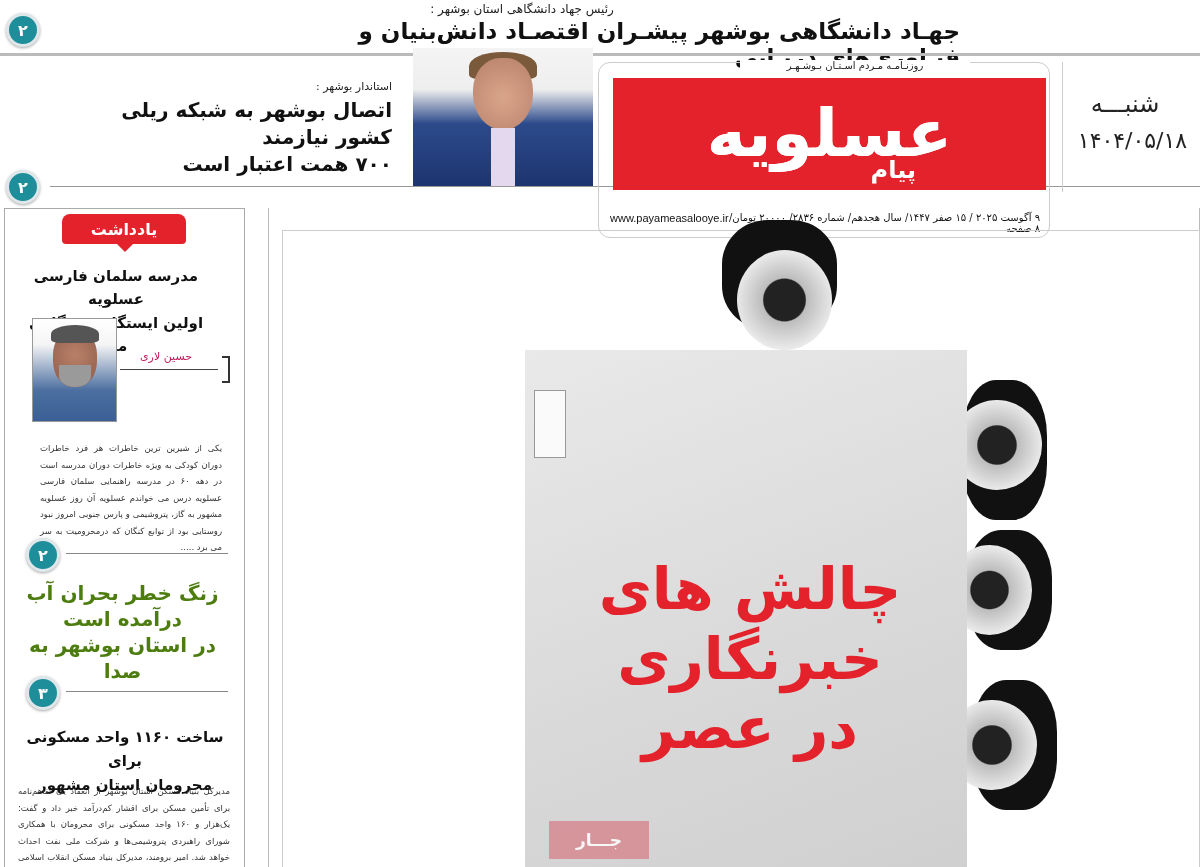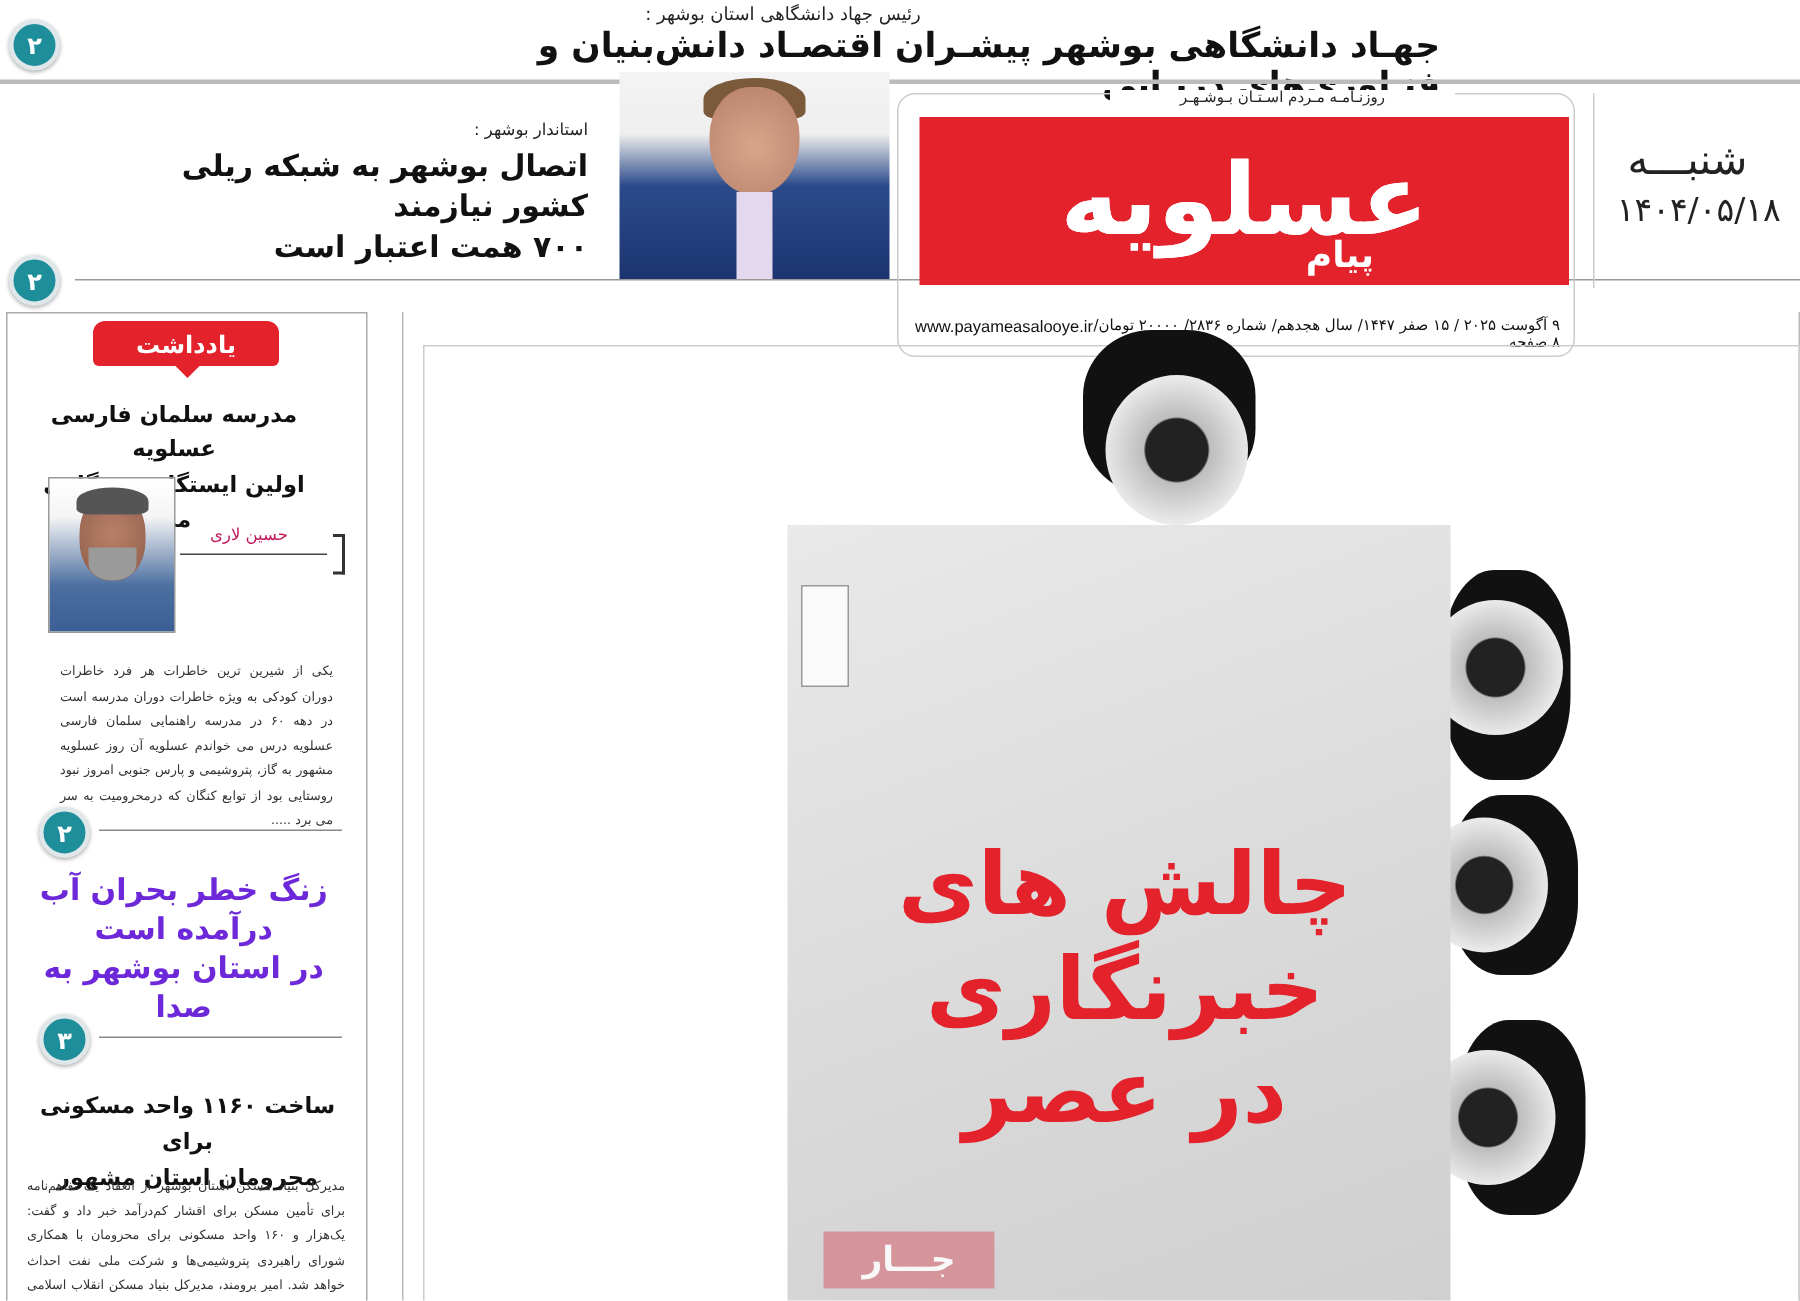--- a/index.html
+++ b/index.html
@@ -22,47 +22,47 @@
 #gov-photo .hair{position:absolute;left:56px;top:4px;width:68px;height:28px;border-radius:50% 50% 20% 20%;background:#7a5a3a}
 #gov-photo .shirt{position:absolute;left:78px;top:80px;width:24px;height:58px;background:#e3d8ee}
 
 #mast{top:62px;left:598px;width:452px;height:176px;border:1px solid #ccc;border-radius:12px}
 #mast-tag{top:60px;left:740px;width:230px;text-align:center;font-size:10px;background:#fff;color:#222}
 #logo{top:78px;left:613px;width:433px;height:112px;background:#e3222b;display:flex;align-items:center;justify-content:center;flex-direction:column;color:#fff}
 #logo .big{font-size:66px;font-weight:bold;letter-spacing:-2px;line-height:1;color:#fff;text-shadow:0 0 0 #fff}
 #logo .small{position:absolute;right:130px;bottom:6px;font-size:24px;font-weight:bold}
 #mast-info{top:212px;left:610px;width:430px;display:flex;justify-content:space-between;font-size:10px;direction:rtl}
 #mast-info .url{direction:ltr;font-size:11px;font-family:"Liberation Sans",sans-serif}
-#day{top:90px;left:1070px;width:110px;text-align:center;font-size:28px;color:#222}
+#day{top:90px;left:1070px;width:110px;text-align:center;font-size:24px;color:#222}
 #date{top:128px;left:1070px;width:125px;text-align:center;font-size:22px;color:#222;font-family:"DejaVu Sans",sans-serif}
 #right-vline{top:62px;left:1062px;width:1px;height:130px;background:#ccc}
 
 #leftcol{top:208px;left:4px;width:241px;height:680px;border:1px solid #aaa}
 #note-tab{top:214px;left:62px;width:124px;height:30px;background:#e3222b;border-radius:8px 8px 4px 4px;color:#fff;font-weight:bold;font-size:16px;display:flex;align-items:center;justify-content:center}
 #note-tab-arrow{top:243px;left:116px;width:0;height:0;border-left:9px solid transparent;border-right:9px solid transparent;border-top:9px solid #e3222b}
 #note-head{top:265px;left:20px;width:192px;font-size:15px;font-weight:bold;line-height:1.55;text-align:center}
 #author-photo{top:318px;left:32px;width:85px;height:104px;border:1px solid #999;background:linear-gradient(180deg,#fff 0%,#f5f5f5 25%,#4c6fa0 70%,#3b5f95 100%);overflow:hidden}
 #author-photo .face{position:absolute;left:20px;top:10px;width:44px;height:58px;border-radius:45%;background:radial-gradient(circle at 50% 45%,#b98068,#8a5a48)}
 #author-photo .hair{position:absolute;left:18px;top:6px;width:48px;height:18px;border-radius:50% 50% 20% 20%;background:#555}
 #author-photo .beard{position:absolute;left:26px;top:46px;width:32px;height:22px;border-radius:0 0 50% 50%;background:#9a9a9a}
 #author-name{top:350px;left:140px;width:70px;text-align:left;font-size:11px;color:#c2185b}
 #author-line{top:369px;left:120px;width:98px;height:1px;background:#444}
 #author-bracket{top:356px;left:222px;width:8px;height:27px;border:2px solid #333;border-left:none}
 #note-body{top:440px;left:40px;width:182px;font-size:8.5px;line-height:1.95;text-align:justify;color:#333}
-#s3-head{top:580px;left:15px;width:215px;font-size:20px;font-weight:bold;color:#6d28d9;text-align:center;line-height:1.3}
+#s3-head{top:580px;left:15px;width:215px;font-size:20px;font-weight:bold;color:#4d7c0f;text-align:center;line-height:1.3}
 #s4-head{top:725px;left:20px;width:210px;font-size:15px;font-weight:bold;text-align:center;line-height:1.6}
 #s4-body{top:783px;left:18px;width:212px;font-size:8.5px;line-height:1.95;text-align:justify;color:#333}
 
 #main-frame{top:208px;left:268px;width:932px;height:680px;border:1px solid #bbb;border-top:none}
 #main-inner{top:230px;left:282px;width:918px;height:640px;border:1px solid #ccc}
 #table{top:350px;left:525px;width:442px;height:540px;background:linear-gradient(160deg,#e9e9e9,#d8d8d8 60%,#cfcfcf)}
 .chair{position:absolute;background:#111;border-radius:40%}
 .person{position:absolute;border-radius:50%;background:radial-gradient(circle at 50% 50%,#222 0%,#222 30%,#bdbdbd 32%,#e9e9e9 70%)}
 #main-head{top:555px;left:585px;width:330px;text-align:center;color:#e3222b;font-weight:bold;font-size:58px;line-height:1.2}
-#jar-tag{top:821px;left:549px;width:114px;height:38px;background:#d78a92;opacity:.85;color:#fff;font-size:23px;font-weight:bold;display:flex;align-items:center;justify-content:center}
+#jar-tag{top:821px;left:549px;width:100px;height:38px;background:#d78a92;opacity:.85;color:#fff;font-size:17px;font-weight:bold;display:flex;align-items:center;justify-content:center}
 </style>
 </head>
 <body>
 
 <div class="abs kicker" id="top-kicker">رئیس جهاد دانشگاهی استان بوشهر :</div>
 <div class="abs" id="top-head">جهـاد دانشگاهی بوشهر پیشـران اقتصـاد دانش‌بنیان و فنـاوری‌های دریـایی</div>
 <div class="badge" style="top:13px;left:6px">۲</div>
 <div class="abs" id="top-rule"></div>
 
 <div class="abs kicker" id="s2-kicker">استاندار بوشهر :</div>

